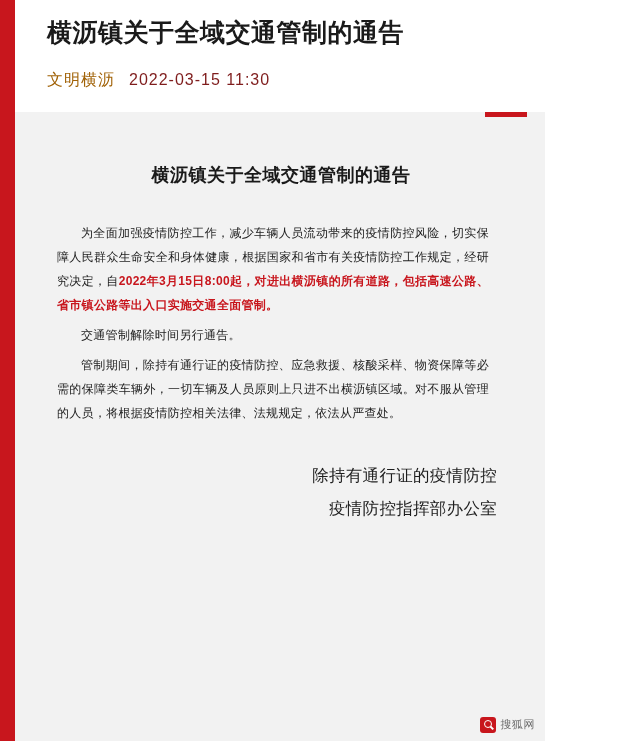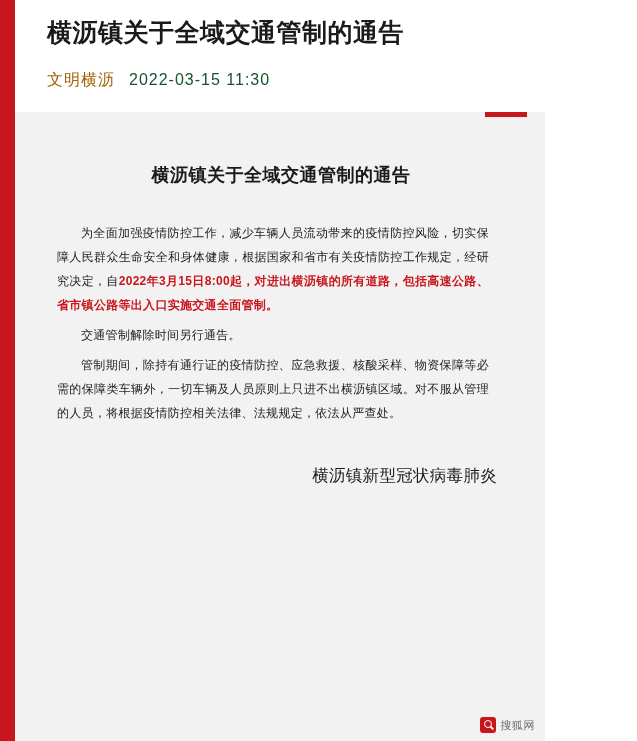--- a/index.html
+++ b/index.html
@@ -61,21 +61,21 @@
     align-items: center;
     gap: 14px;
   }
   .meta-source {
     font-size: 16px;
     color: #a16207;
     letter-spacing: 1px;
   }
   .meta-date {
     font-size: 16px;
-    color: #14532d;
+    color: #7f1d1d;
     letter-spacing: 1px;
   }
 
   
   .card {
     position: absolute;
     left: 0;
     right: 0;
     top: 112px;
     bottom: 0;
@@ -132,21 +132,20 @@
     color: #1d1d1d;
     letter-spacing: 0.3px;
   }
 
   
   .watermark {
     position: absolute;
     right: 10px;
     bottom: 8px;
     display: flex;
-    align-items: center;
     gap: 5px;
     background: rgba(242,242,242,0.0);
   }
   .wm-logo {
     width: 16px;
     height: 16px;
     border-radius: 3px;
     background: #c8161d;
     position: relative;
     flex: none;
@@ -203,21 +202,22 @@
 
         <div class="doc-title">横沥镇关于全域交通管制的通告</div>
 
         <p class="para"><span>为全面加强疫情防控工作，减少车辆人员流动带来的疫情防控风险，切实保障人民群众生命安全和身体健康，根据国家和省市有关疫情防控工作规定，经研究决定，自</span><span class="hl">2022年3月15日8:00起，对进出横沥镇的所有道路，包括高速公路、省市镇公路等出入口实施交通全面管制。</span></p>
 
         <p class="para">交通管制解除时间另行通告。</p>
 
         <p class="para">管制期间，除持有通行证的疫情防控、应急救援、核酸采样、物资保障等必需的保障类车辆外，一切车辆及人员原则上只进不出横沥镇区域。对不服从管理的人员，将根据疫情防控相关法律、法规规定，依法从严查处。</p>
 
         <div class="sign-block">
-          <div class="sign-line">横沥镇新型冠状病毒肺炎</div>
+          <div class="sign-line">除持有通行证的疫情防控</div>
+          <div class="sign-line">疫情防控指挥部办公室</div>
         </div>
 
       </div>
 
       <div class="watermark">
         <span class="wm-logo"></span>
         <span class="wm-text">搜狐网</span>
       </div>
     </div>
 

